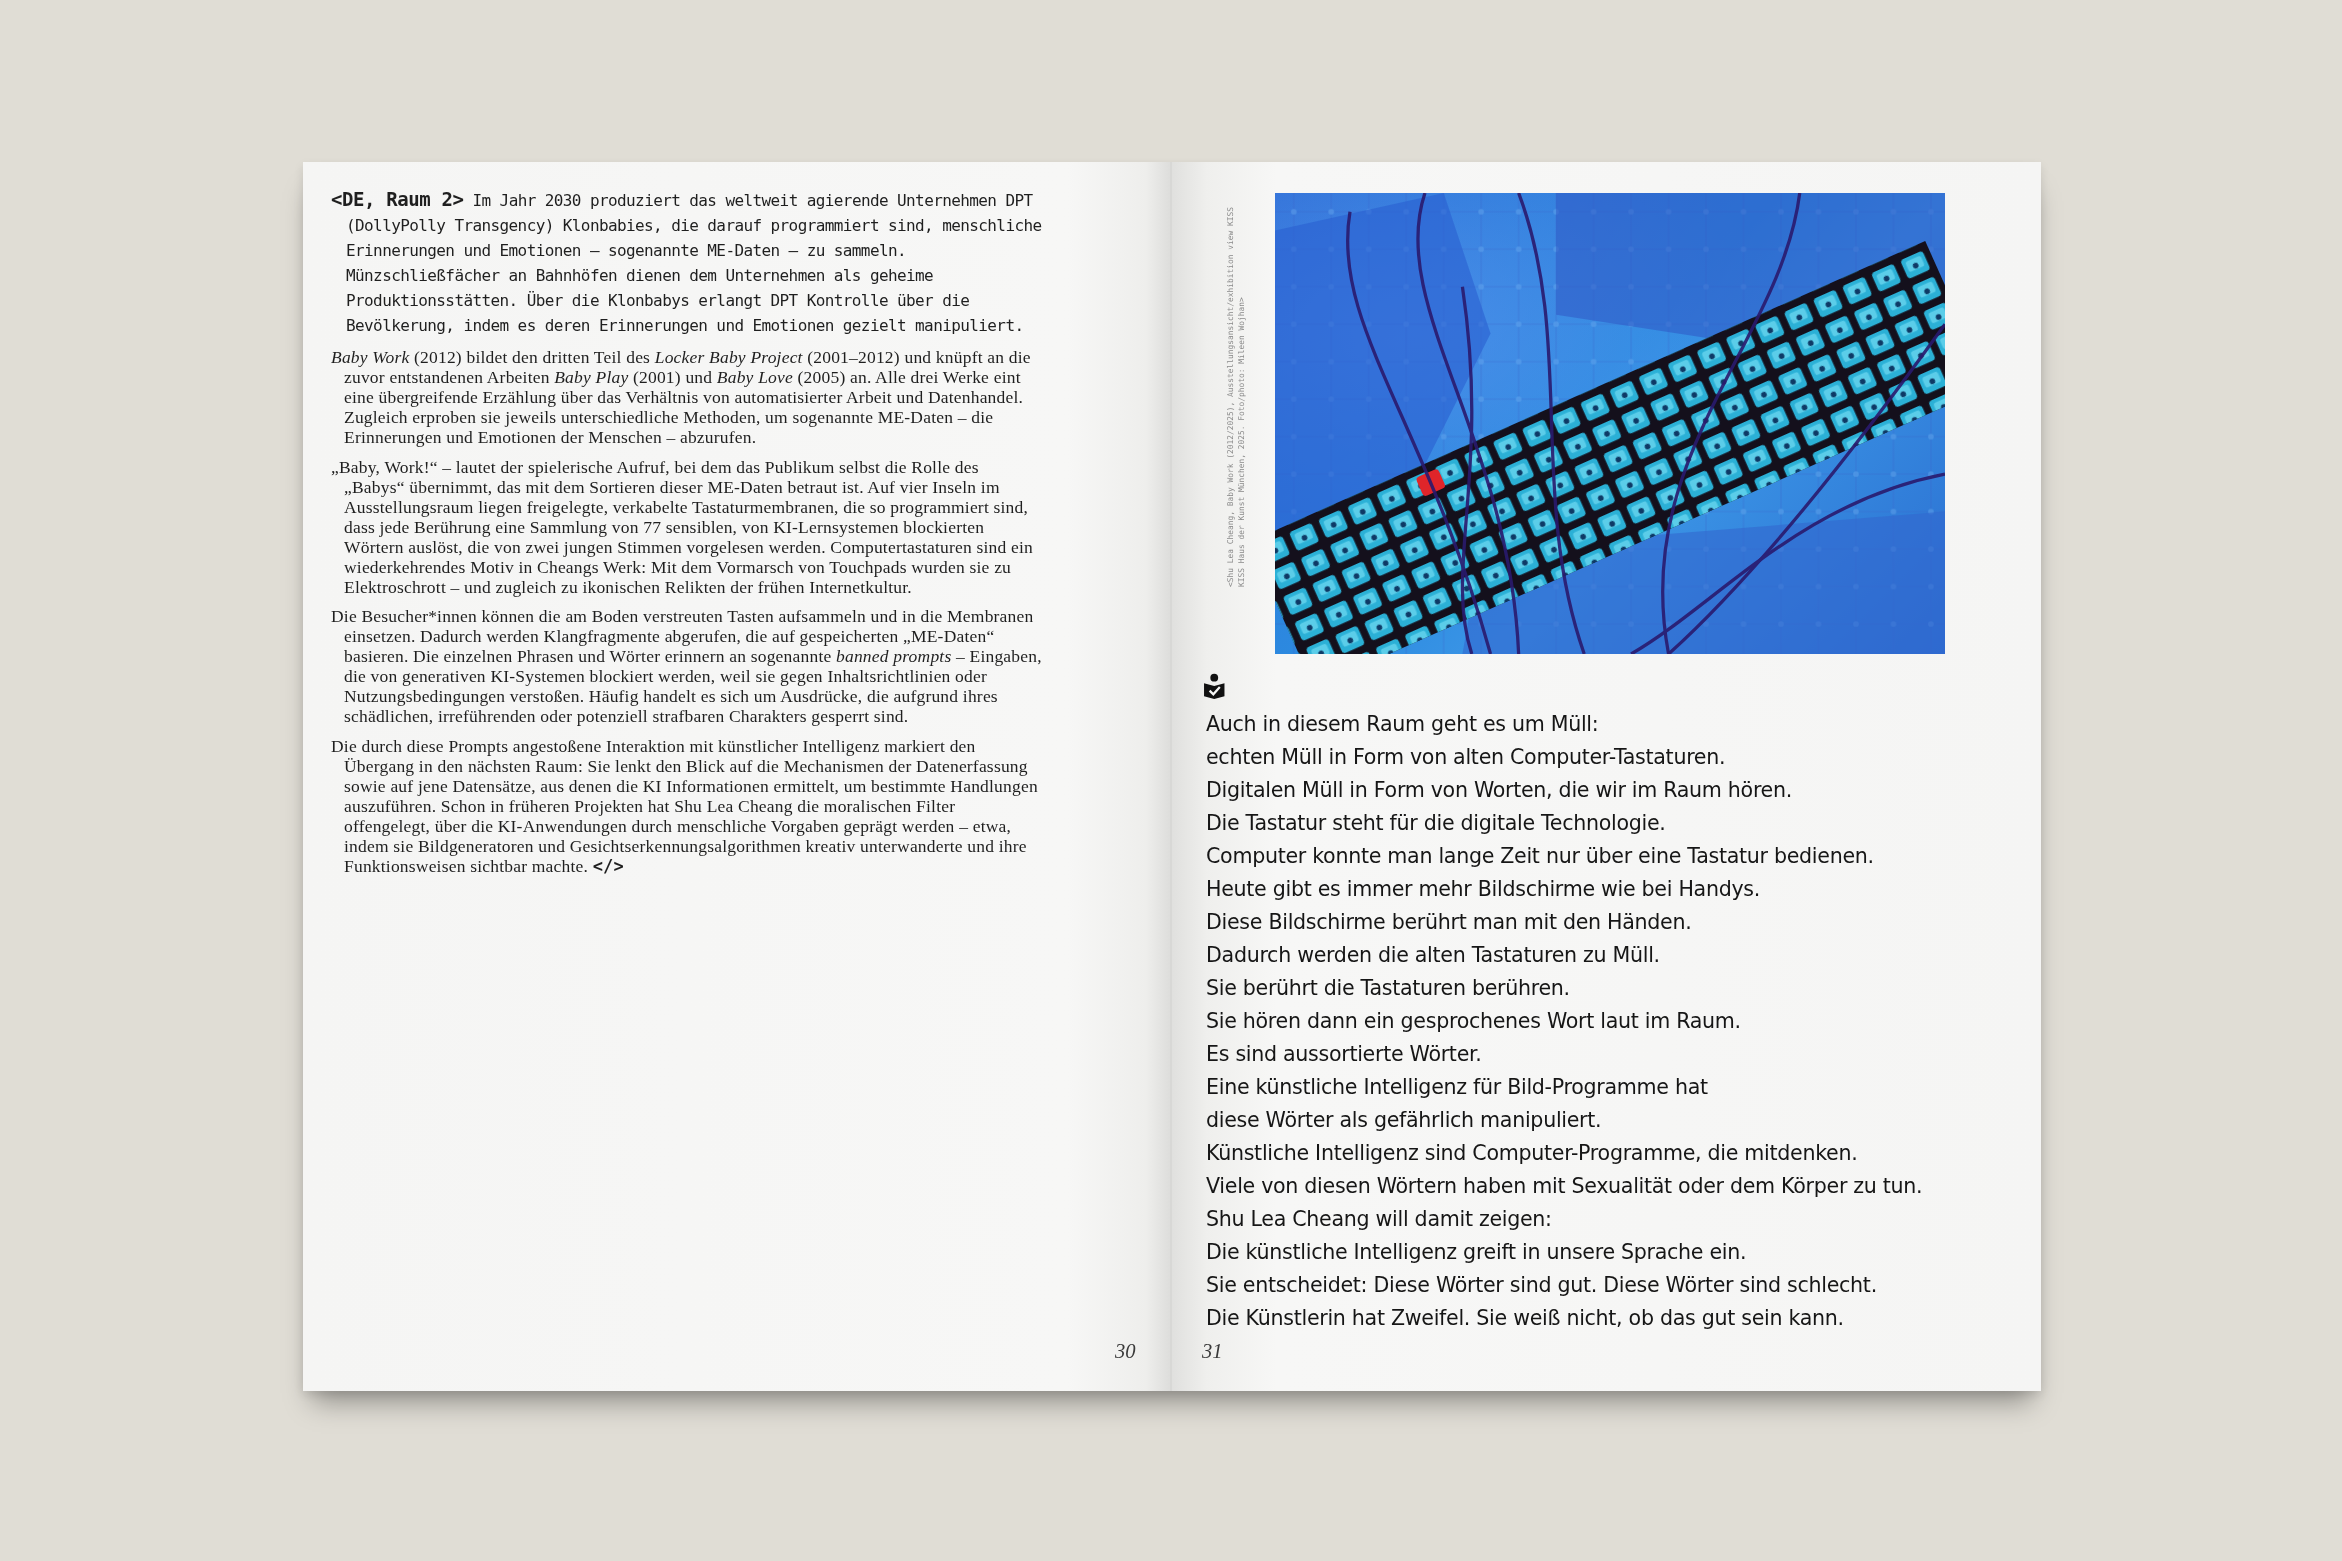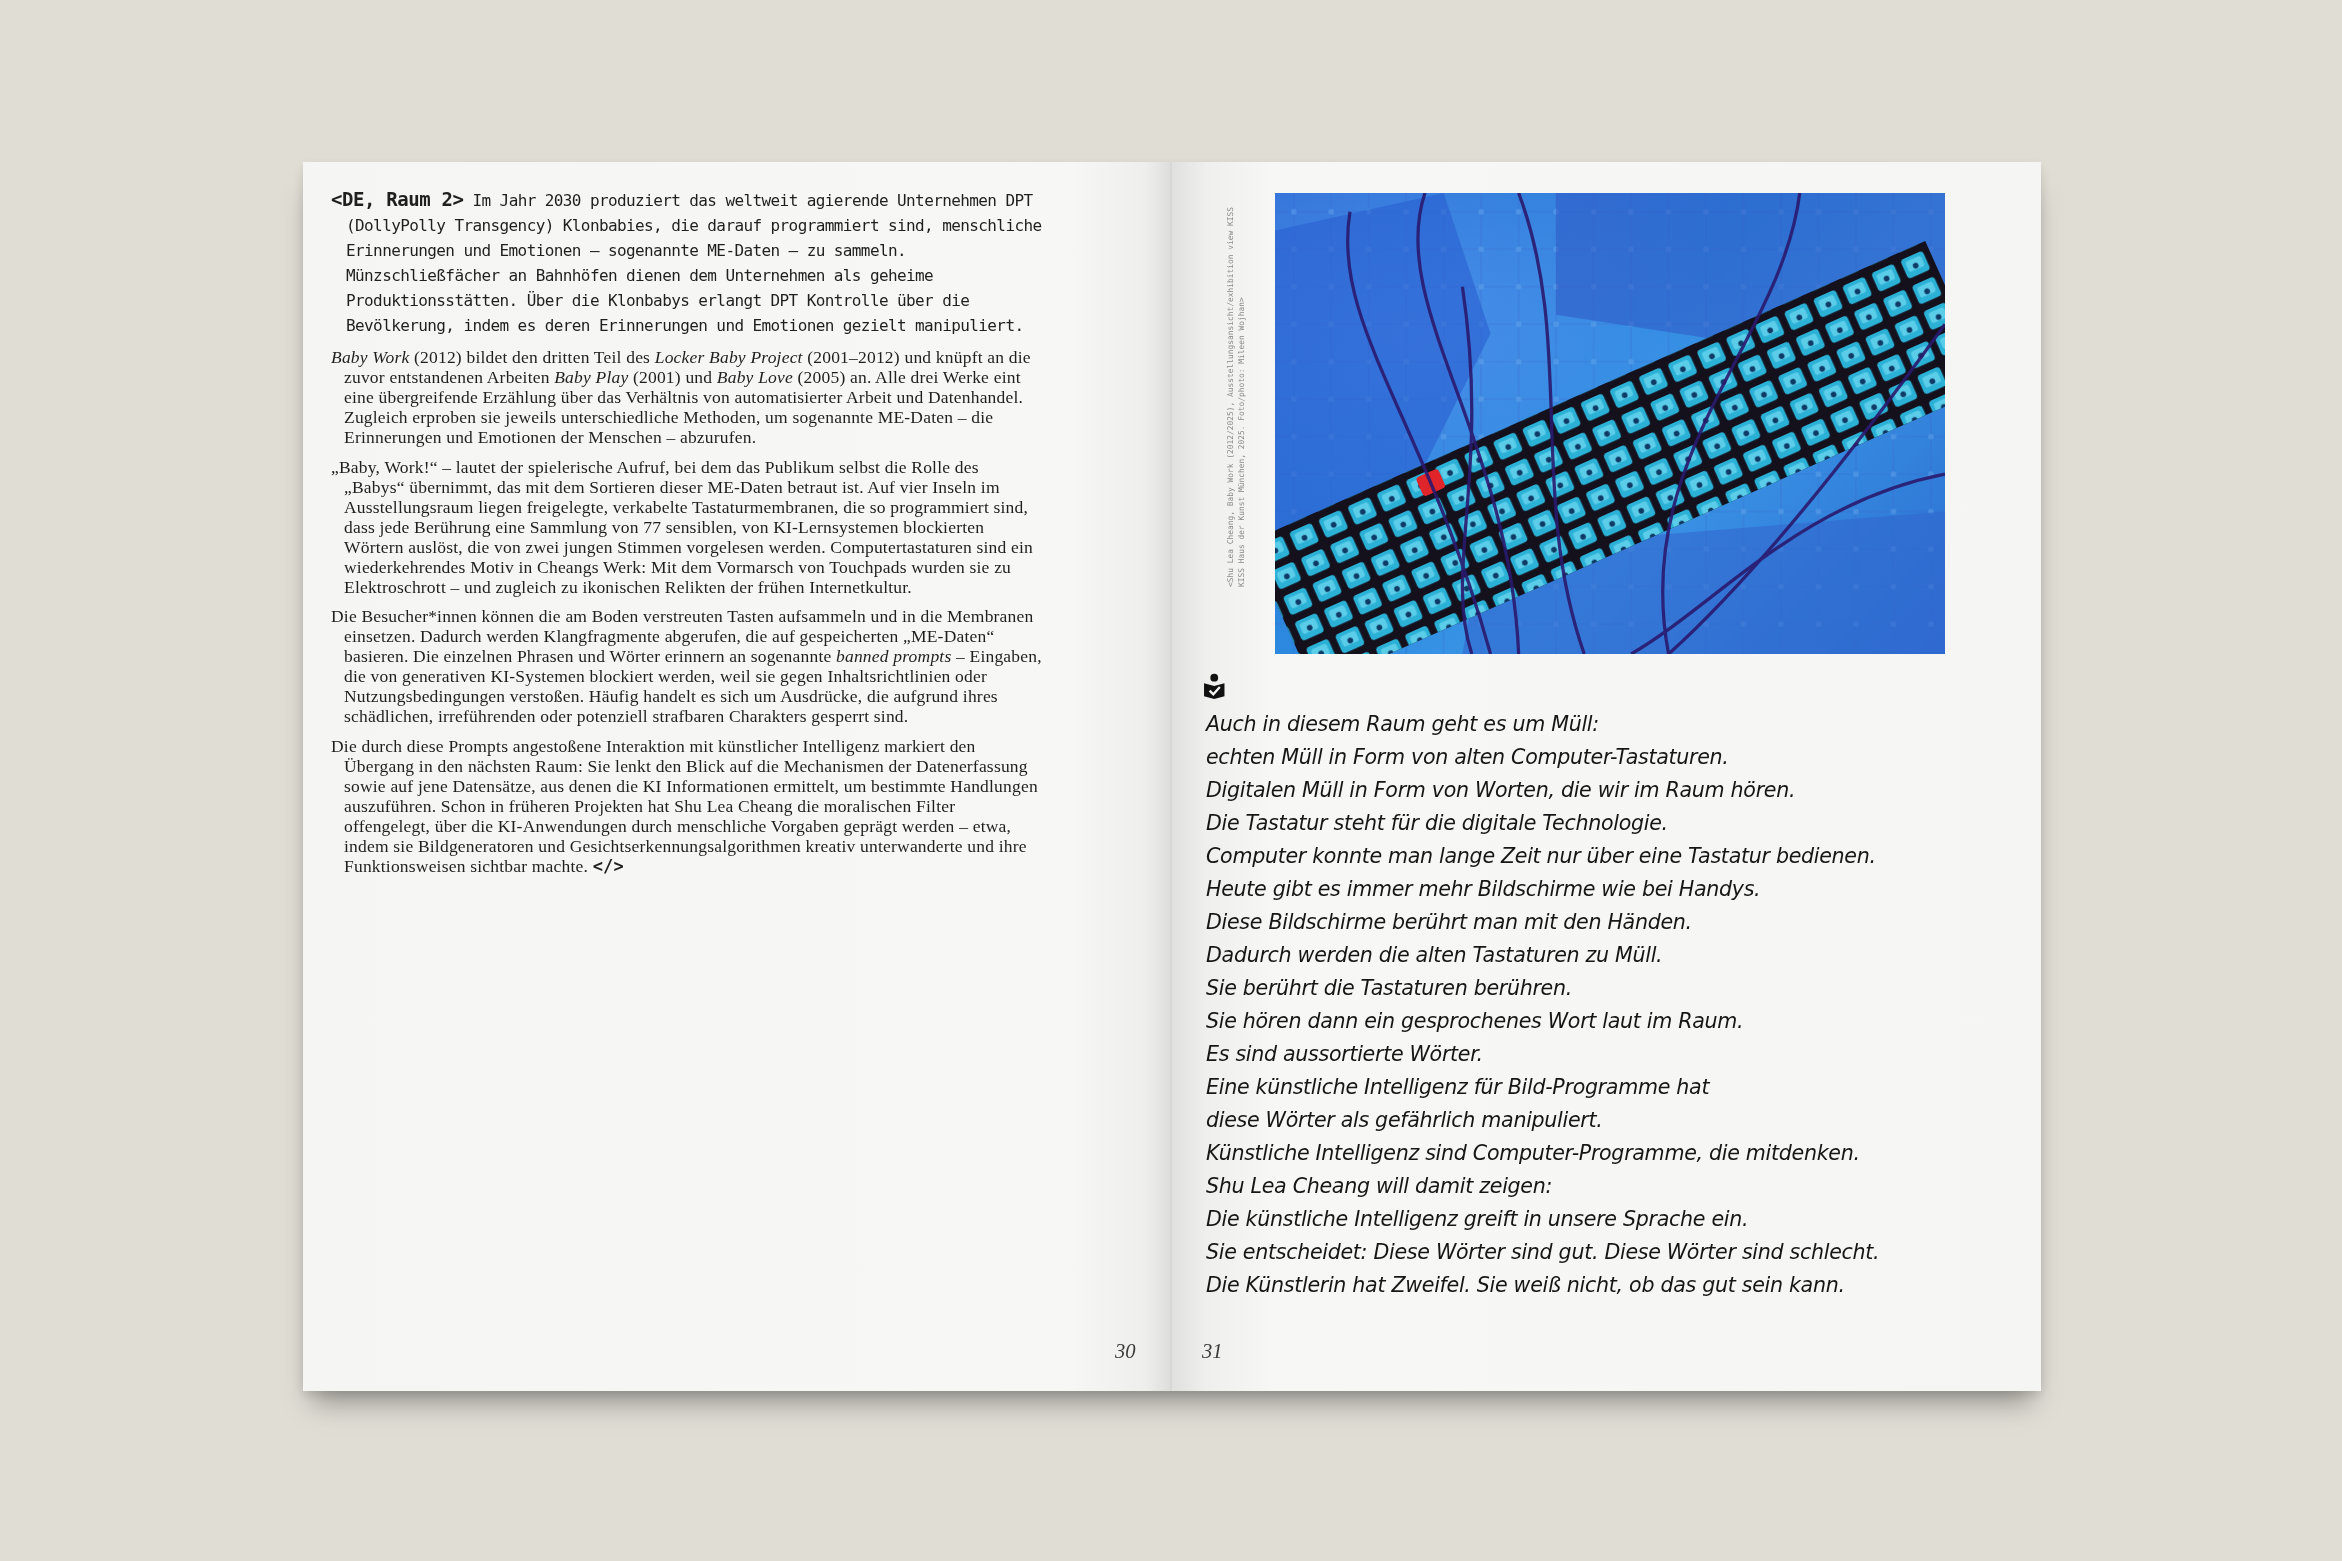--- a/index.html
+++ b/index.html
@@ -59,21 +59,21 @@
   .caption-inner {
     position: absolute; left: 0; top: 394px; width: 394px;
     transform: rotate(-90deg); transform-origin: 0 0;
   }
   .easy-icon { position: absolute; left: 31px; top: 511px; width: 22.5px; height: 26px; }
   .easy {
     position: absolute; left: 34px; top: 546px; width: 796px;
     font-family: "DejaVu Sans", sans-serif; font-size: 20.6px; line-height: 33px; color: #161616;
     letter-spacing: -0.3px;
   }
-  .easy div { white-space: nowrap; font-style: italic; }
+  .easy div { white-space: nowrap; }
 </style>
 </head>
 <body>
 
 <div class="spread">
   <div class="page left">
     <div class="lcol">
       <p class="para intro"><span class="tag">&lt;DE, Raum 2&gt;</span><span> Im Jahr 2030 produziert das weltweit agierende Unternehmen DPT (DollyPolly Transgency) Klonbabies, die darauf programmiert sind, menschliche Erinnerungen und Emotionen – sogenannte ME-Daten – zu sammeln. Münzschließfächer an Bahnhöfen dienen dem Unternehmen als geheime Produktionsstätten. Über die Klonbabys erlangt DPT Kontrolle über die Bevölkerung, indem es deren Erinnerungen und Emotionen gezielt manipuliert.</span></p>
 
       <p class="para serif"><i>Baby Work</i><span> (2012) bildet den dritten Teil des </span><i>Locker Baby Project</i><span> (2001–2012) und knüpft an die zuvor entstandenen Arbeiten </span><i>Baby Play</i><span> (2001) und </span><i>Baby Love</i><span> (2005) an. Alle drei Werke eint eine übergreifende Erzählung über das Verhältnis von automatisierter Arbeit und Datenhandel. Zugleich erproben sie jeweils unterschiedliche Methoden, um sogenannte ME-Daten – die Erinnerungen und Emotionen der Menschen – abzurufen.</span></p>
@@ -144,20 +144,21 @@
       <div>Computer konnte man lange Zeit nur über eine Tastatur bedienen.</div>
       <div>Heute gibt es immer mehr Bildschirme wie bei Handys.</div>
       <div>Diese Bildschirme berührt man mit den Händen.</div>
       <div>Dadurch werden die alten Tastaturen zu Müll.</div>
       <div>Sie berührt die Tastaturen berühren.</div>
       <div>Sie hören dann ein gesprochenes Wort laut im Raum.</div>
       <div>Es sind aussortierte Wörter.</div>
       <div>Eine künstliche Intelligenz für Bild-Programme hat</div>
       <div>diese Wörter als gefährlich manipuliert.</div>
       <div>Künstliche Intelligenz sind Computer-Programme, die mitdenken.</div>
+      <div>Viele von diesen Wörtern haben mit Sexualität oder dem Körper zu tun.</div>
       <div>Shu Lea Cheang will damit zeigen:</div>
       <div>Die künstliche Intelligenz greift in unsere Sprache ein.</div>
       <div>Sie entscheidet: Diese Wörter sind gut. Diese Wörter sind schlecht.</div>
       <div>Die Künstlerin hat Zweifel. Sie weiß nicht, ob das gut sein kann.</div>
     </div>
 
     <div class="pnum" style="left:30px;">31</div>
   </div>
 </div>
 

